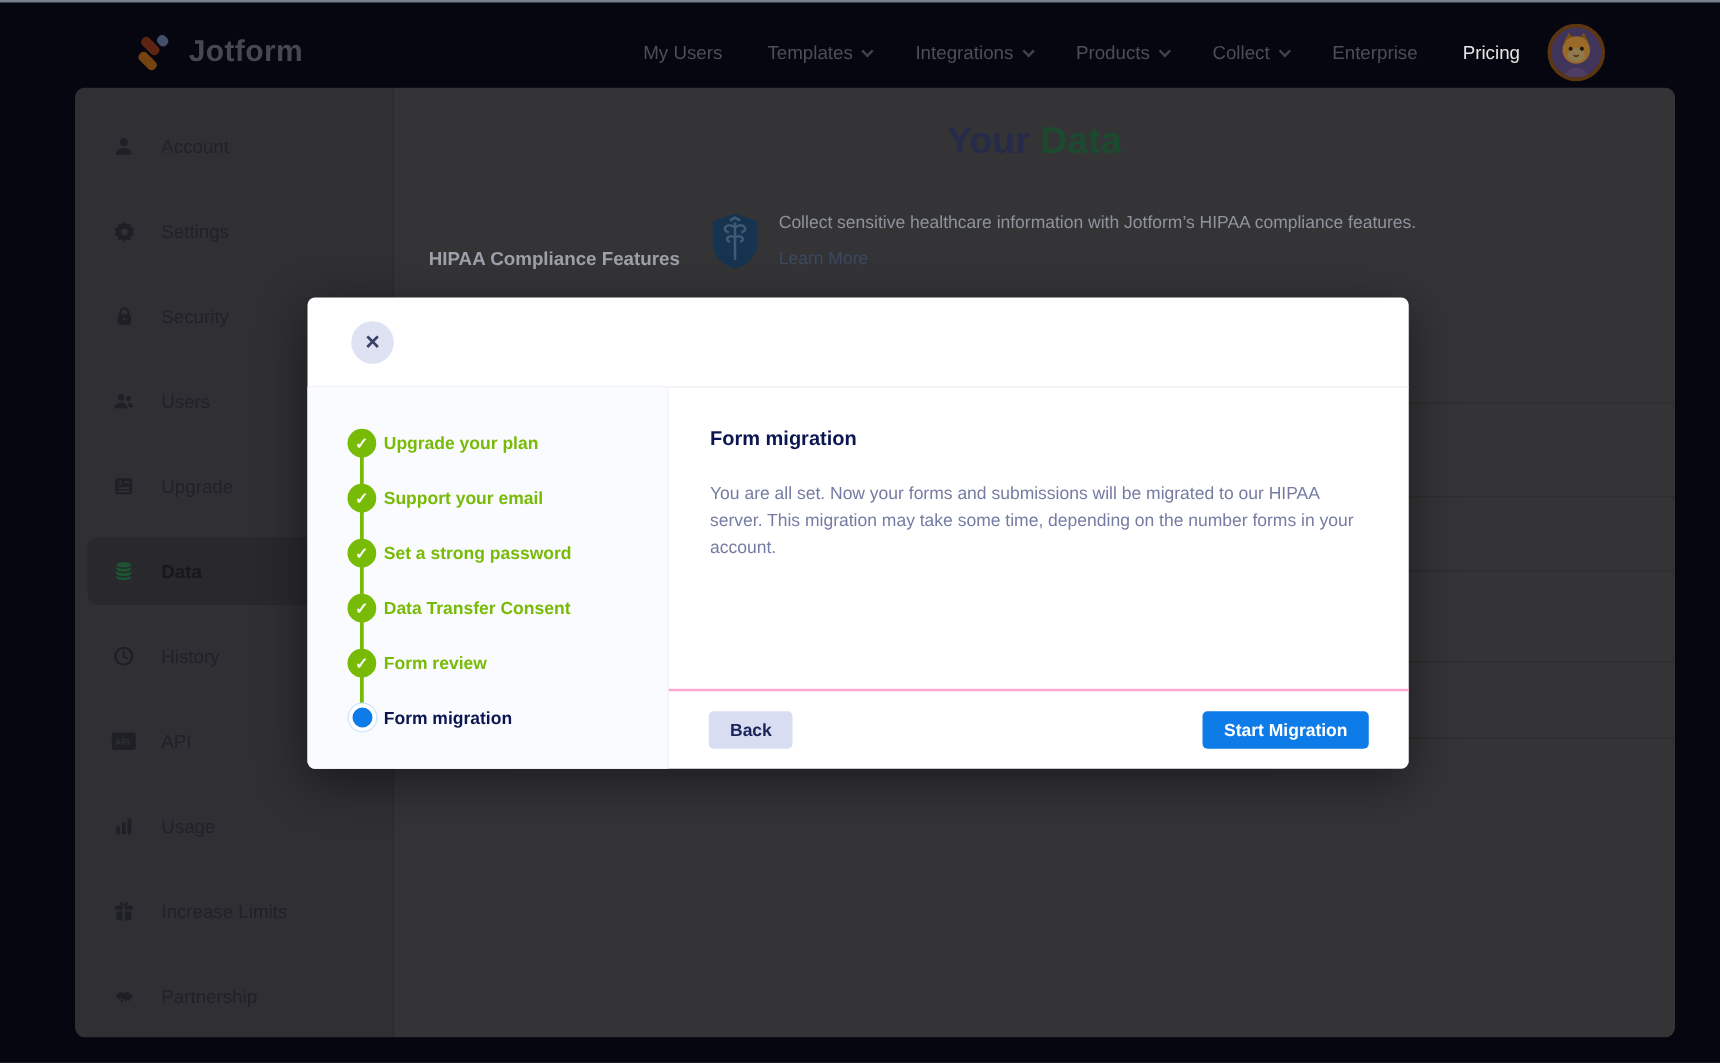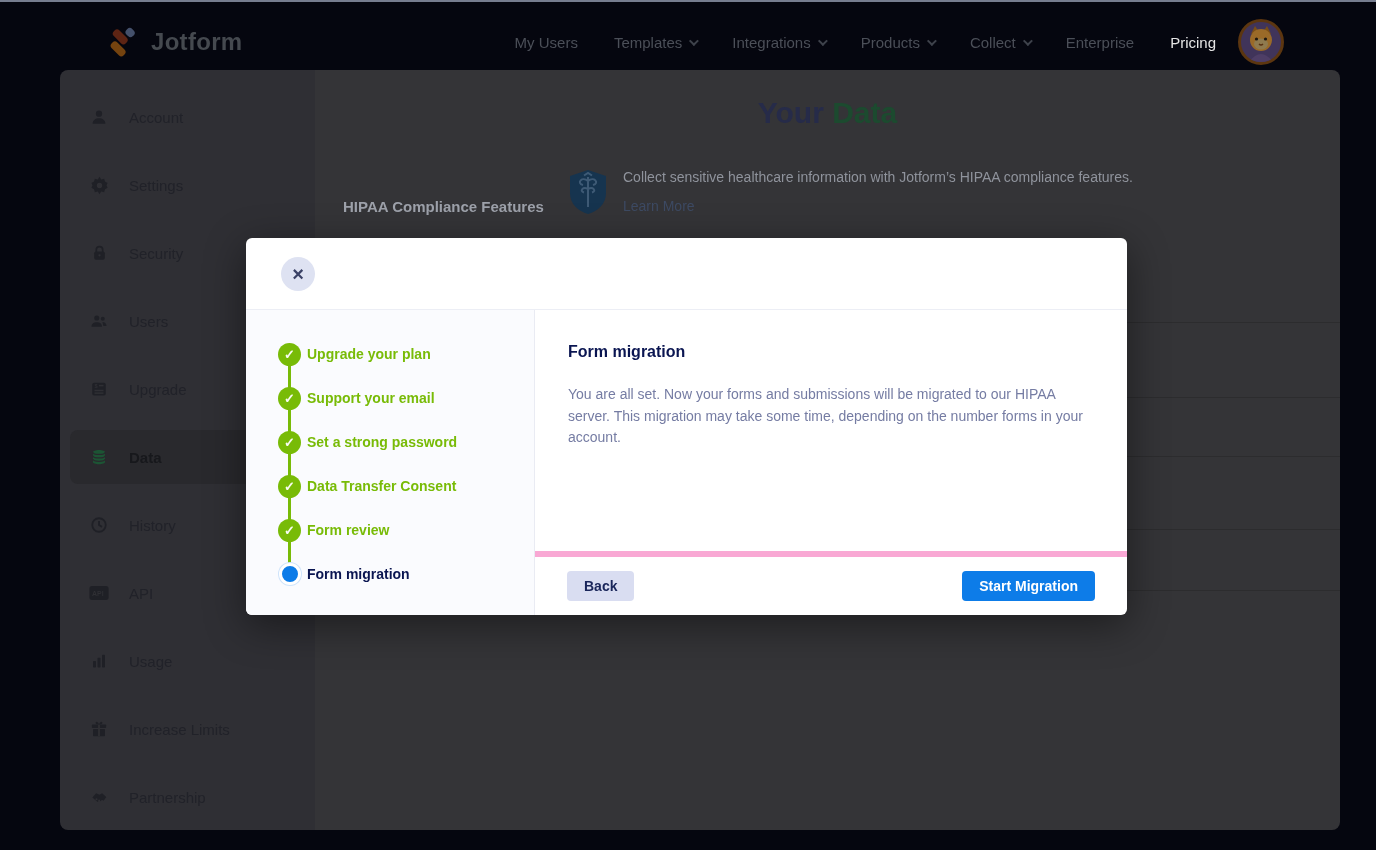--- a/index.html
+++ b/index.html
@@ -91,21 +91,21 @@
     border:3px solid #ffffff; box-shadow:0 0 0 1px #cfe4fb; color:transparent;
   }
   .step-label { position:absolute; left:61px; font-size:14px; font-weight:bold; color:#78bb07; white-space:nowrap; }
   .step.active .step-label { color:#0a1551; }
 
   .step-content { flex:1; position:relative; }
   .content-heading { position:absolute; left:33px; top:33px; font-size:16px; font-weight:bold; color:#0a1551; }
   .content-body { position:absolute; left:33px; top:74px; width:528px; font-size:14px; line-height:1.55; color:#757ca3; }
   .modal-footer {
     position:absolute; left:0; right:0; bottom:0; height:64px;
-    border-top:6px solid #f9a8d4; display:flex; align-items:center;
+    border-top:2px solid #f9a8d4; display:flex; align-items:center;
     justify-content:space-between; padding:0 32px;
   }
   .btn { border:none; border-radius:4px; height:30px; font-family:inherit; font-size:14px; font-weight:bold; cursor:pointer; padding:0 17px; }
   .btn-back { background:#d9ddf1; color:#19255a; }
   .btn-primary { background:#0d7ce8; color:#ffffff; }
 </style>
 </head>
 <body>
 
 <div class="top-edge"></div>

